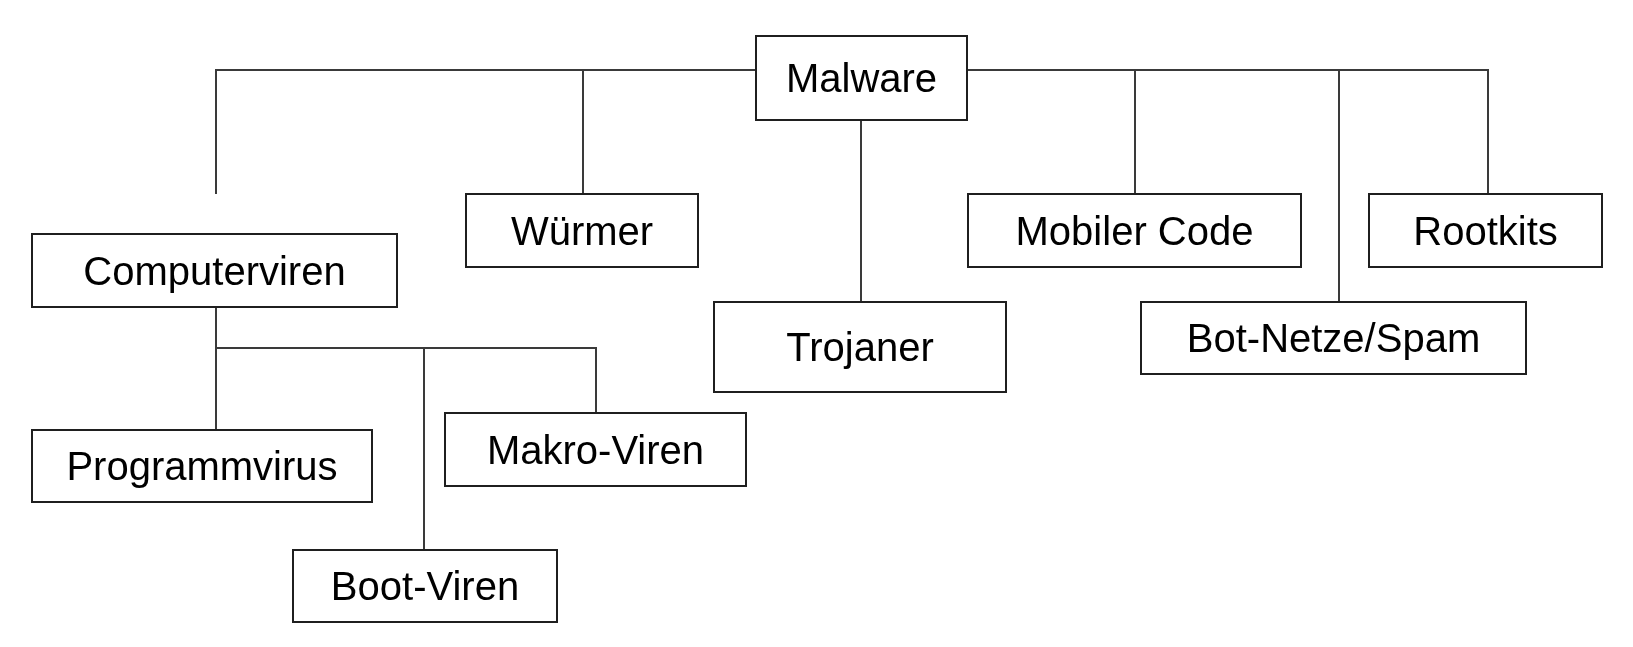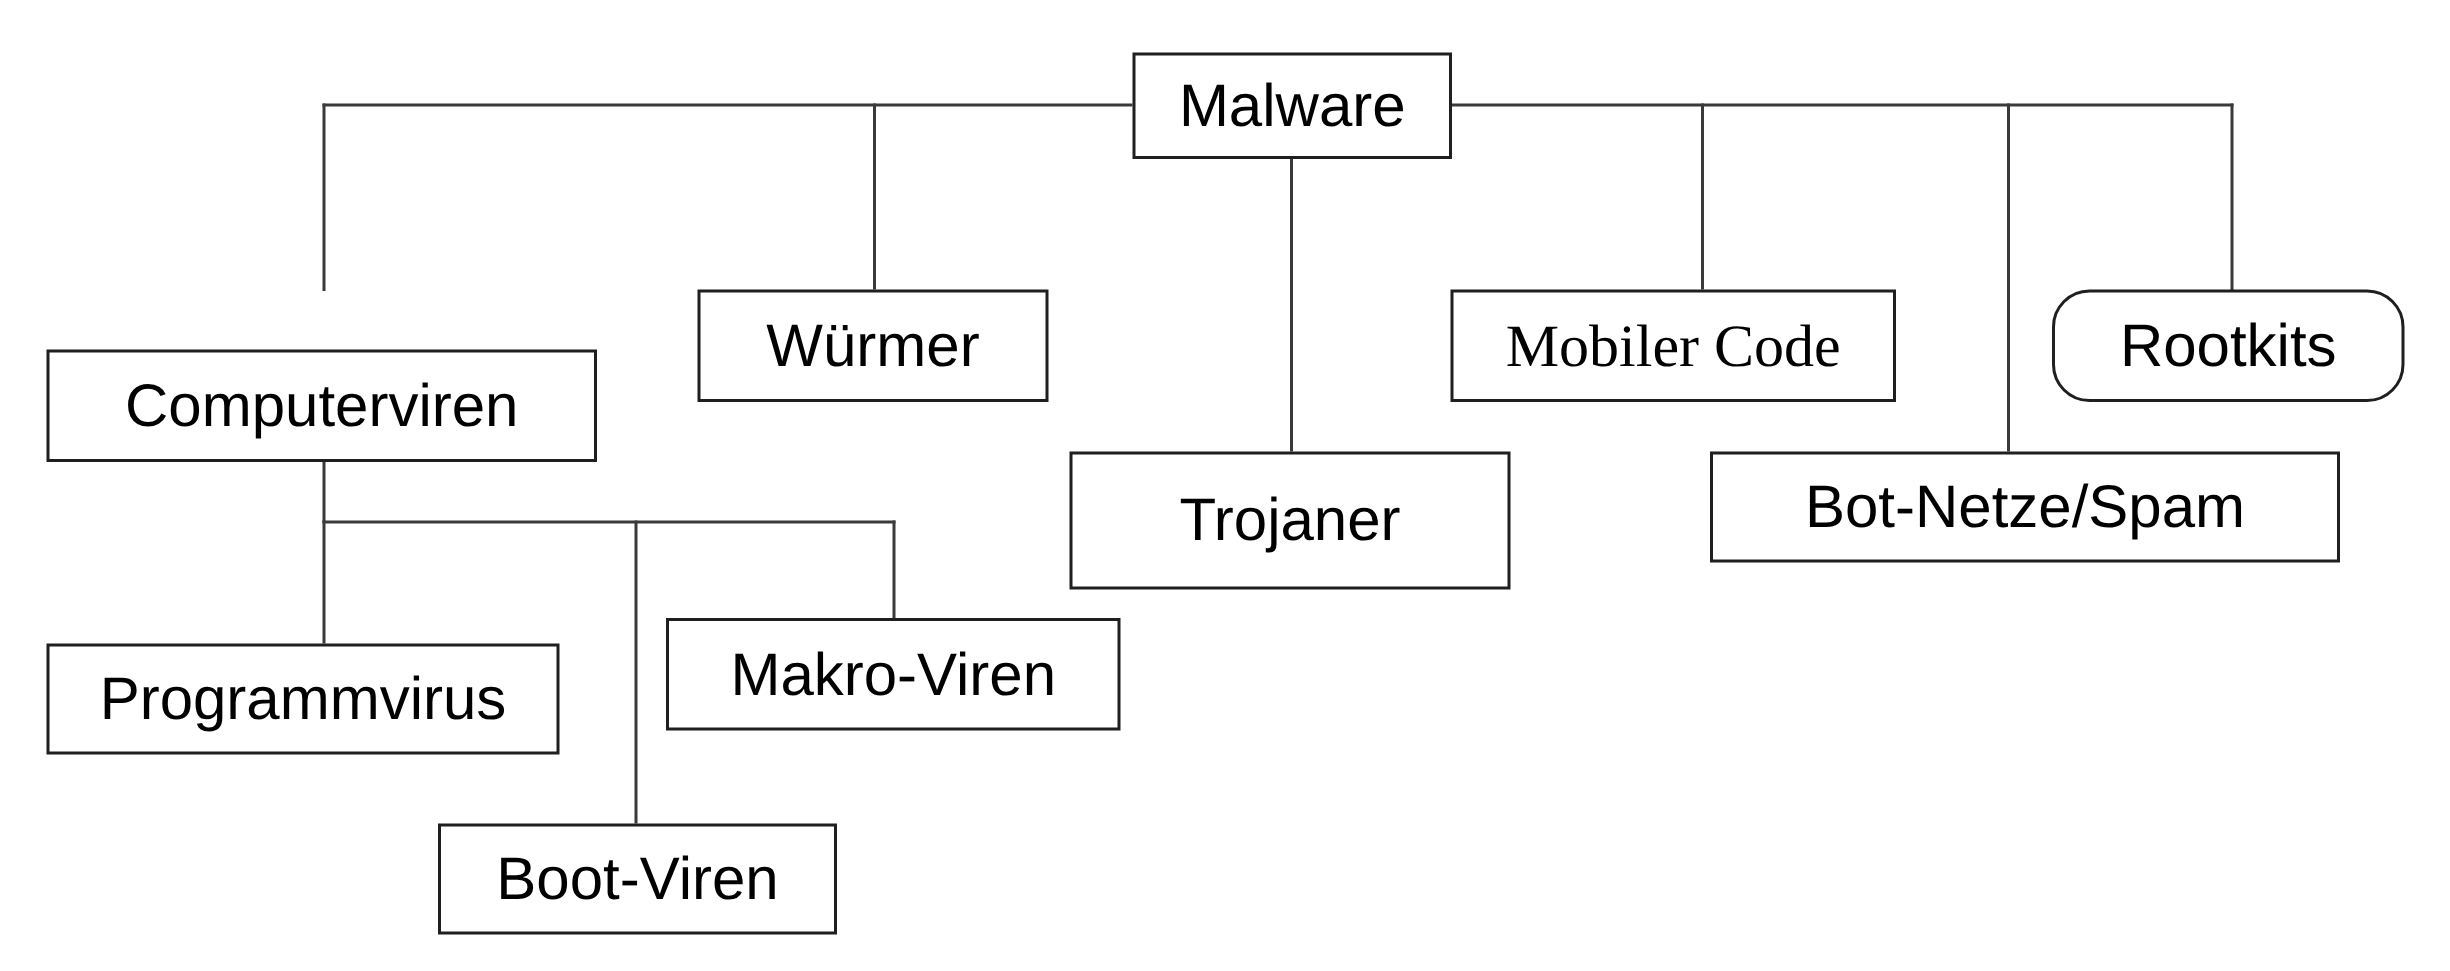--- a/index.html
+++ b/index.html
@@ -51,33 +51,33 @@
   <div class="vline" style="left:1338px;top:69px;height:233px;"></div>
   <div class="vline" style="left:1487px;top:69px;height:125px;"></div>
   <div class="vline" style="left:860px;top:105px;height:197px;"></div>
 
   <div class="vline" style="left:215px;top:268px;height:80px;"></div>
   <div class="hline" style="left:215px;top:347px;width:382px;"></div>
   <div class="vline" style="left:215px;top:347px;height:83px;"></div>
   <div class="vline" style="left:595px;top:347px;height:82px;"></div>
   <div class="vline" style="left:423px;top:347px;height:203px;"></div>
 
-  <div class="node" style="left:755px;top:35px;width:213px;height:71px;">Malware</div>
+  <div class="node" style="left:755px;top:35px;width:213px;height:86px;">Malware</div>
 
   <div class="node" style="left:31px;top:193px;width:367px;height:75px;margin-top:40px;">Computerviren</div>
 
   <div class="node" style="left:465px;top:193px;width:234px;height:75px;">Würmer</div>
 
-  <div class="node" style="left:967px;top:193px;width:297px;height:75px;font-family:Liberation Serif, serif;">Mobiler Code</div>
+  <div class="node" style="left:967px;top:193px;width:335px;height:75px;">Mobiler Code</div>
 
-  <div class="node" style="left:1368px;top:193px;width:235px;height:75px;border-radius:25px;">Rootkits</div>
+  <div class="node" style="left:1368px;top:193px;width:235px;height:75px;">Rootkits</div>
 
   <div class="node" style="left:713px;top:301px;width:294px;height:92px;">Trojaner</div>
 
-  <div class="node" style="left:1140px;top:301px;width:420px;height:74px;">Bot-Netze/Spam</div>
+  <div class="node" style="left:1140px;top:301px;width:387px;height:74px;">Bot-Netze/Spam</div>
 
   <div class="node" style="left:31px;top:429px;width:342px;height:74px;">Programmvirus</div>
 
   <div class="node" style="left:444px;top:412px;width:303px;height:75px;">Makro-Viren</div>
 
   <div class="node" style="left:292px;top:549px;width:266px;height:74px;">Boot-Viren</div>
 
 </div>
 
 </body></html>

